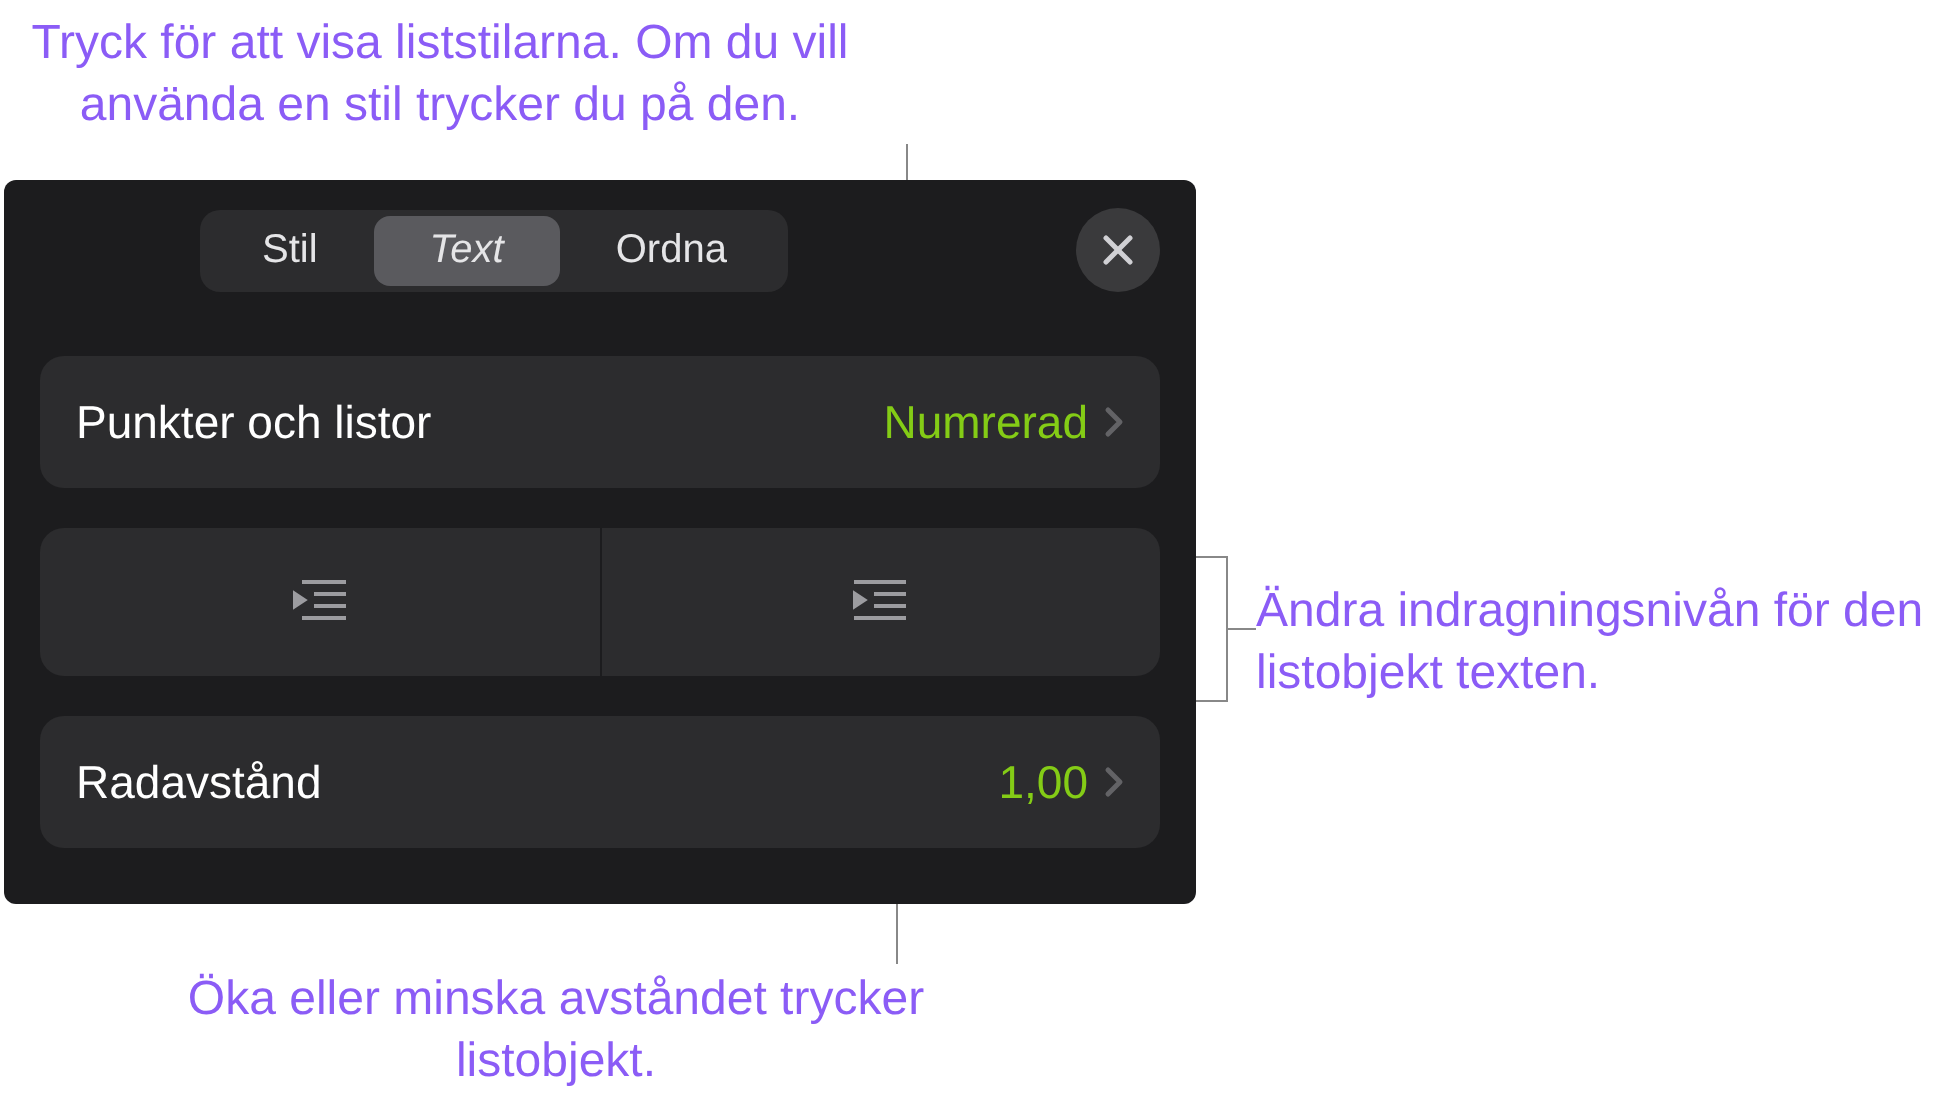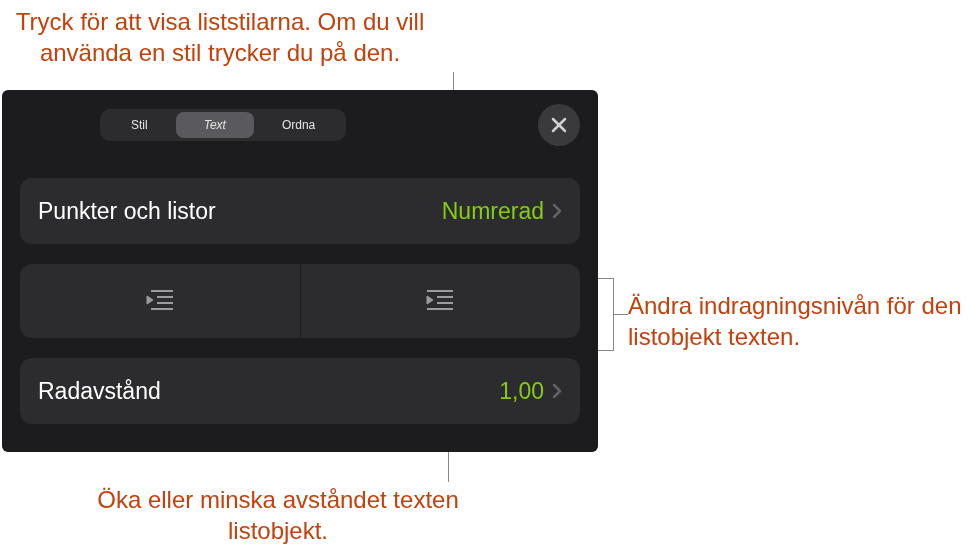--- a/index.html
+++ b/index.html
@@ -10,21 +10,21 @@
     body {
       width: 974px;
       height: 548px;
       background: #ffffff;
       font-family: -apple-system, BlinkMacSystemFont, "Helvetica Neue", sans-serif;
       position: relative;
       overflow: hidden;
     }
     .callout {
       position: absolute;
-      color: #c2410c;
+      color: #8b5cf6;
       font-size: 24px;
       line-height: 1.3;
     }
     .callout-top {
       top: 6px;
       left: 0;
       width: 440px;
       text-align: center;
     }
     .callout-right {
@@ -96,21 +96,21 @@
       display: flex;
       background: #2c2c2e;
       border-radius: 10px;
       padding: 3px;
       flex: 0 0 auto;
       margin-left: 80px;
     }
     .seg-item {
       padding: 6px 28px;
       color: #e5e5e7;
-      font-size: 12px;
+      font-size: 20px;
       border-radius: 8px;
       cursor: pointer;
       text-align: center;
     }
     .seg-item.active {
       background: #5a5a5e;
       font-weight: 500;
       font-style: italic;
     }
     .close-btn {
@@ -168,21 +168,21 @@
       margin-top: 32px;
     }
   </style>
 </head>
 <body>
 
 <div class="callout callout-top">Tryck för att visa liststilarna. Om du vill använda en stil trycker du på den.</div>
 <div class="callout callout-right">
   <div>Ändra indragningsnivån för den listobjekt texten.</div>
 </div>
-<div class="callout callout-bottom">Öka eller minska avståndet texten listobjekt.</div>
+<div class="callout callout-bottom">Öka eller minska avståndet trycker listobjekt.</div>
 
 <div class="callout-line line-top-v"></div>
 <div class="callout-line line-bottom-v"></div>
 <div class="callout-line line-right-h"></div>
 <div class="callout-line line-right-bracket-v"></div>
 <div class="callout-line line-right-bracket-top"></div>
 <div class="callout-line line-right-bracket-bot"></div>
 
 <div class="panel">
 

